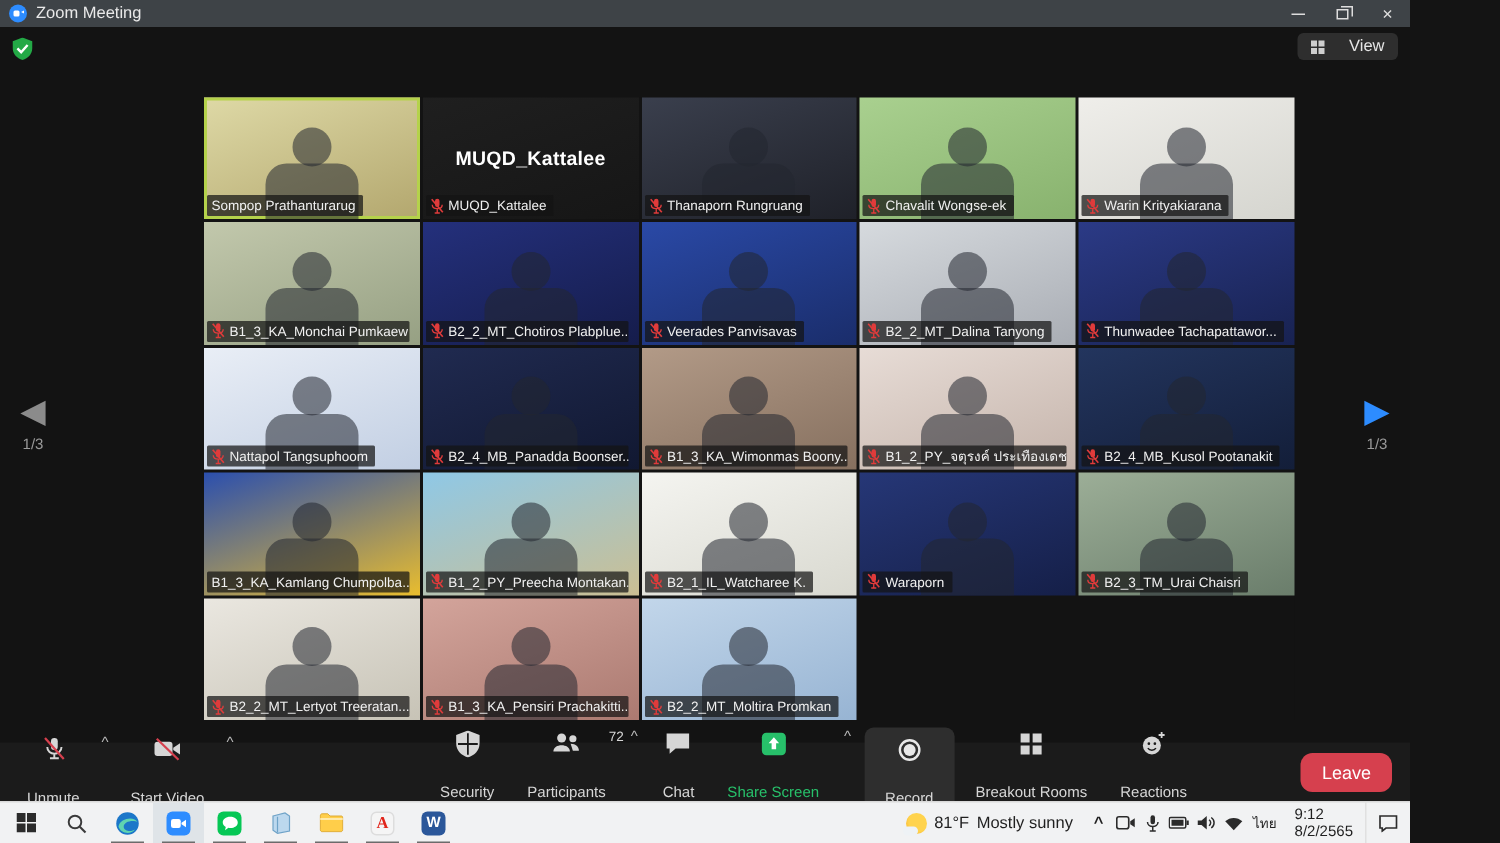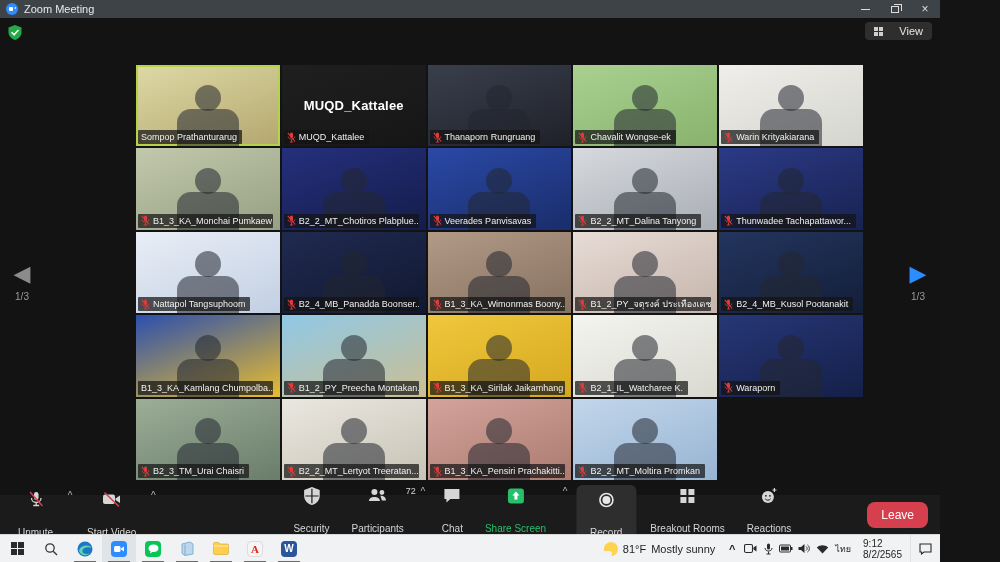--- a/index.html
+++ b/index.html
@@ -295,32 +295,20 @@
       <div class="center-name"></div>
       <div class="name-tag">
         <svg class="mic-muted" width="9" height="11" viewBox="0 0 9 11">
           <rect x="3" y="0.5" width="3" height="5.5" rx="1.5" fill="#e03b3b"></rect>
           <path d="M1.2 4.5 C1.2 8 7.8 8 7.8 4.5 M4.5 7.5 V10 M2.8 10 H6.2" stroke="#e03b3b" stroke-width="0.9" fill="none"></path>
           <line x1="0.8" y1="0.8" x2="8.2" y2="9.5" stroke="#e03b3b" stroke-width="1.1"></line>
         </svg>
         <span class="tile-name">B1_2_PY_Preecha Montakan...</span>
       </div>
     </div>
-        <div class="tile" style="background: linear-gradient(160deg, rgb(240, 200, 60), rgb(213, 167, 31));">
-      <div class="silhouette"></div>
-      <div class="center-name"></div>
-      <div class="name-tag">
-        <svg class="mic-muted" width="9" height="11" viewBox="0 0 9 11">
-          <rect x="3" y="0.5" width="3" height="5.5" rx="1.5" fill="#e03b3b"></rect>
-          <path d="M1.2 4.5 C1.2 8 7.8 8 7.8 4.5 M4.5 7.5 V10 M2.8 10 H6.2" stroke="#e03b3b" stroke-width="0.9" fill="none"></path>
-          <line x1="0.8" y1="0.8" x2="8.2" y2="9.5" stroke="#e03b3b" stroke-width="1.1"></line>
-        </svg>
-        <span class="tile-name">B1_3_KA_Sirilak Jaikamhang</span>
-      </div>
-    </div>
         <div class="tile" style="background: linear-gradient(160deg, rgb(244, 244, 240), rgb(217, 217, 208));">
       <div class="silhouette"></div>
       <div class="center-name"></div>
       <div class="name-tag">
         <svg class="mic-muted" width="9" height="11" viewBox="0 0 9 11">
           <rect x="3" y="0.5" width="3" height="5.5" rx="1.5" fill="#e03b3b"></rect>
           <path d="M1.2 4.5 C1.2 8 7.8 8 7.8 4.5 M4.5 7.5 V10 M2.8 10 H6.2" stroke="#e03b3b" stroke-width="0.9" fill="none"></path>
           <line x1="0.8" y1="0.8" x2="8.2" y2="9.5" stroke="#e03b3b" stroke-width="1.1"></line>
         </svg>
         <span class="tile-name">B2_1_IL_Watcharee K.</span>

